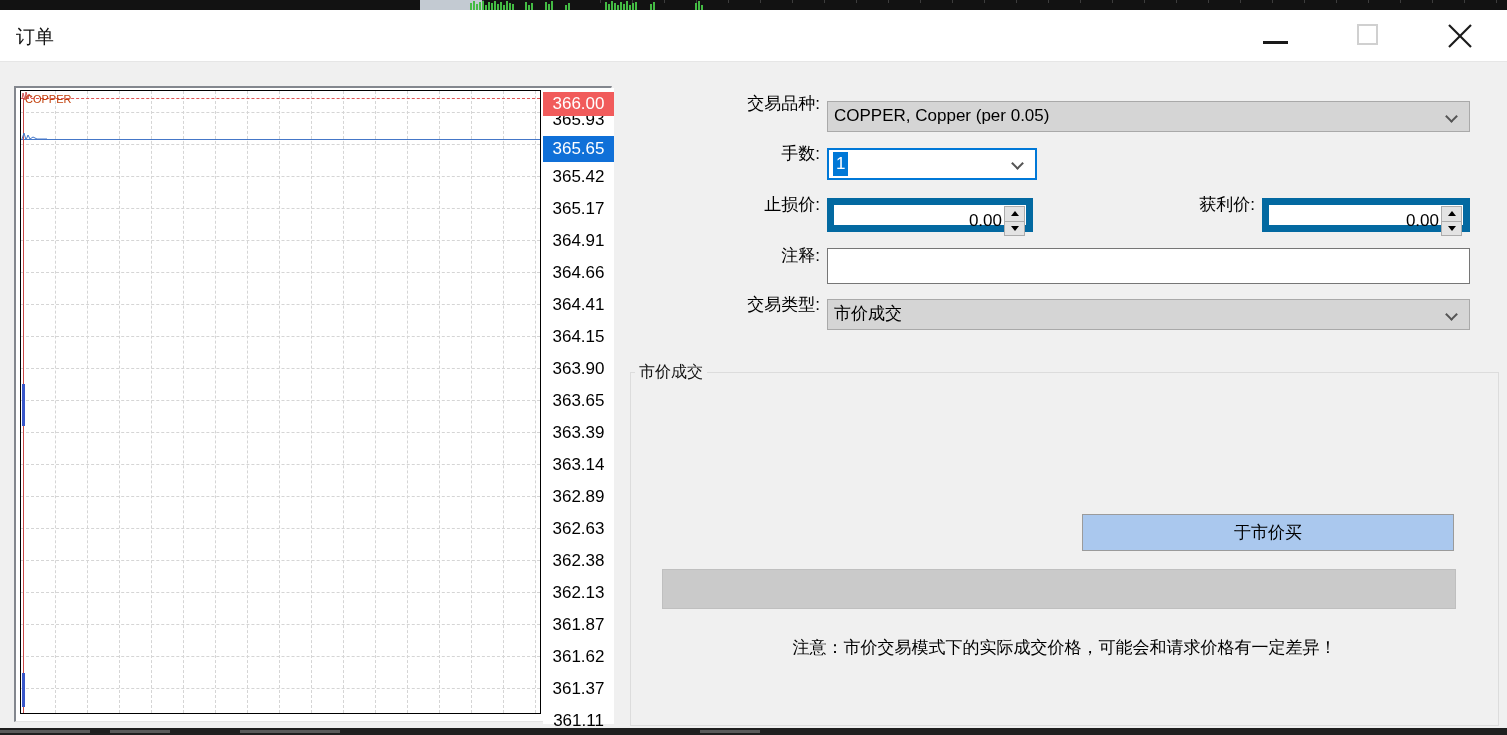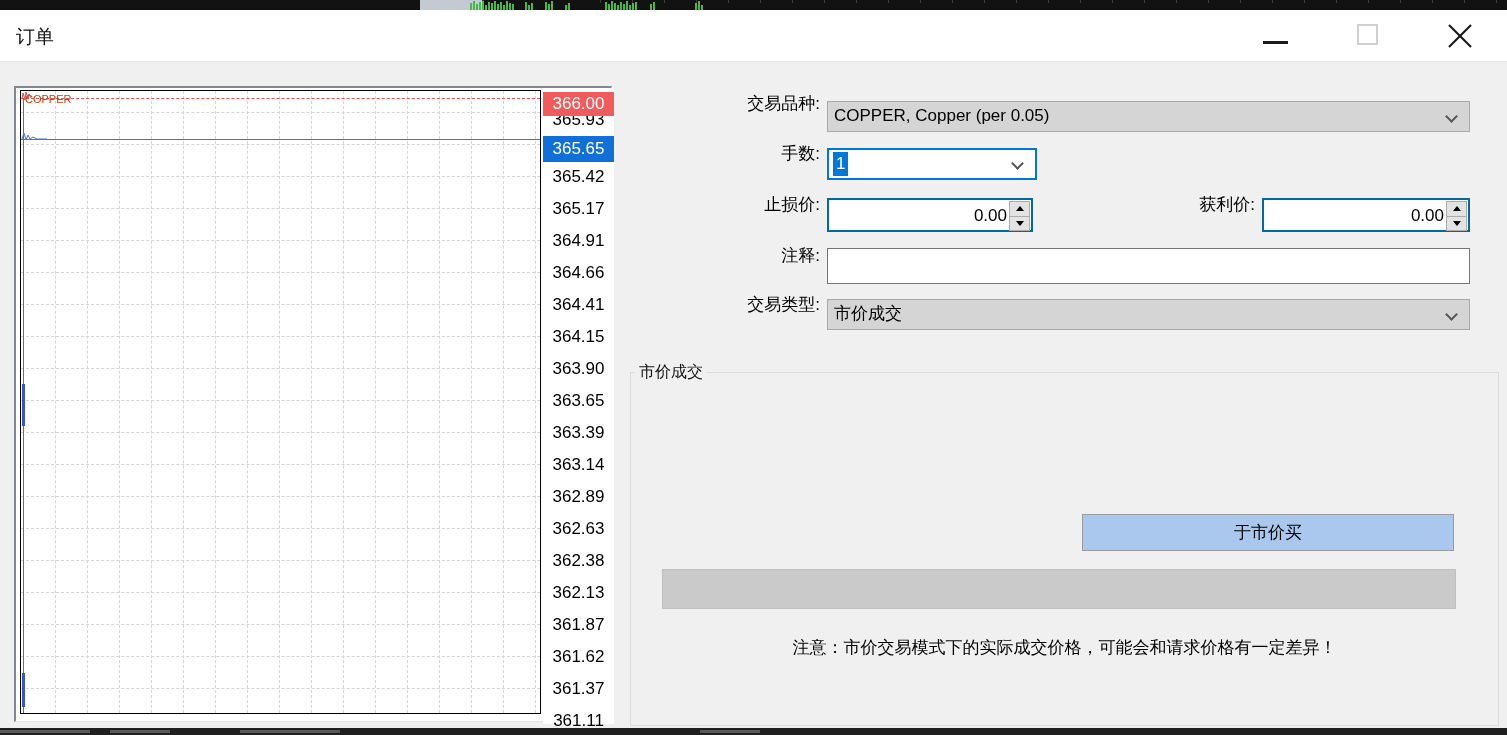--- a/index.html
+++ b/index.html
@@ -54,21 +54,21 @@
   
   .flabel { position:absolute; height:22px; line-height:22px; text-align:right; font-size:17px; color:#000; }
   .select { position:absolute; background:#d5d5d5; border:1px solid #a9a9a9; font-size:17px; color:#000;
             line-height:28px; padding-left:6px; cursor:pointer; }
   .chev { position:absolute; right:13px; top:10px; width:9px; height:9px;
           border-right:2px solid #555; border-bottom:2px solid #555; transform:rotate(45deg); }
   .combo-volume { position:absolute; left:827px; top:138px; width:210px; height:32px; background:#fff;
                   border:2px solid #0078d7; cursor:text; }
   .sel-text { position:absolute; left:4px; top:2px; font-size:17px; line-height:24px;
               background:#0078d7; color:#fff; padding:0 3px; }
-  .spinner { position:absolute; top:188px; height:34px; background:#fff; border:2px solid #0369a1; }
+  .spinner { position:absolute; top:188px; height:34px; background:#fff; border:7px solid #0369a1; }
   .spin-val { position:absolute; right:24px; top:0; height:32px; line-height:32px; font-size:17px; color:#000; }
   .spin-col { position:absolute; right:1px; top:1px; width:21px; height:30px; display:flex;
               flex-direction:column; }
   .spin-btn { flex:1; background:#e3e3e3; border:1px solid #acacac; display:flex;
               align-items:center; justify-content:center; cursor:pointer; }
   .spin-btn + .spin-btn { border-top:none; }
   .tri-up { width:0; height:0; border-left:4px solid transparent; border-right:4px solid transparent;
             border-bottom:5px solid #000; }
   .tri-down { width:0; height:0; border-left:4px solid transparent; border-right:4px solid transparent;
               border-top:5px solid #000; }

